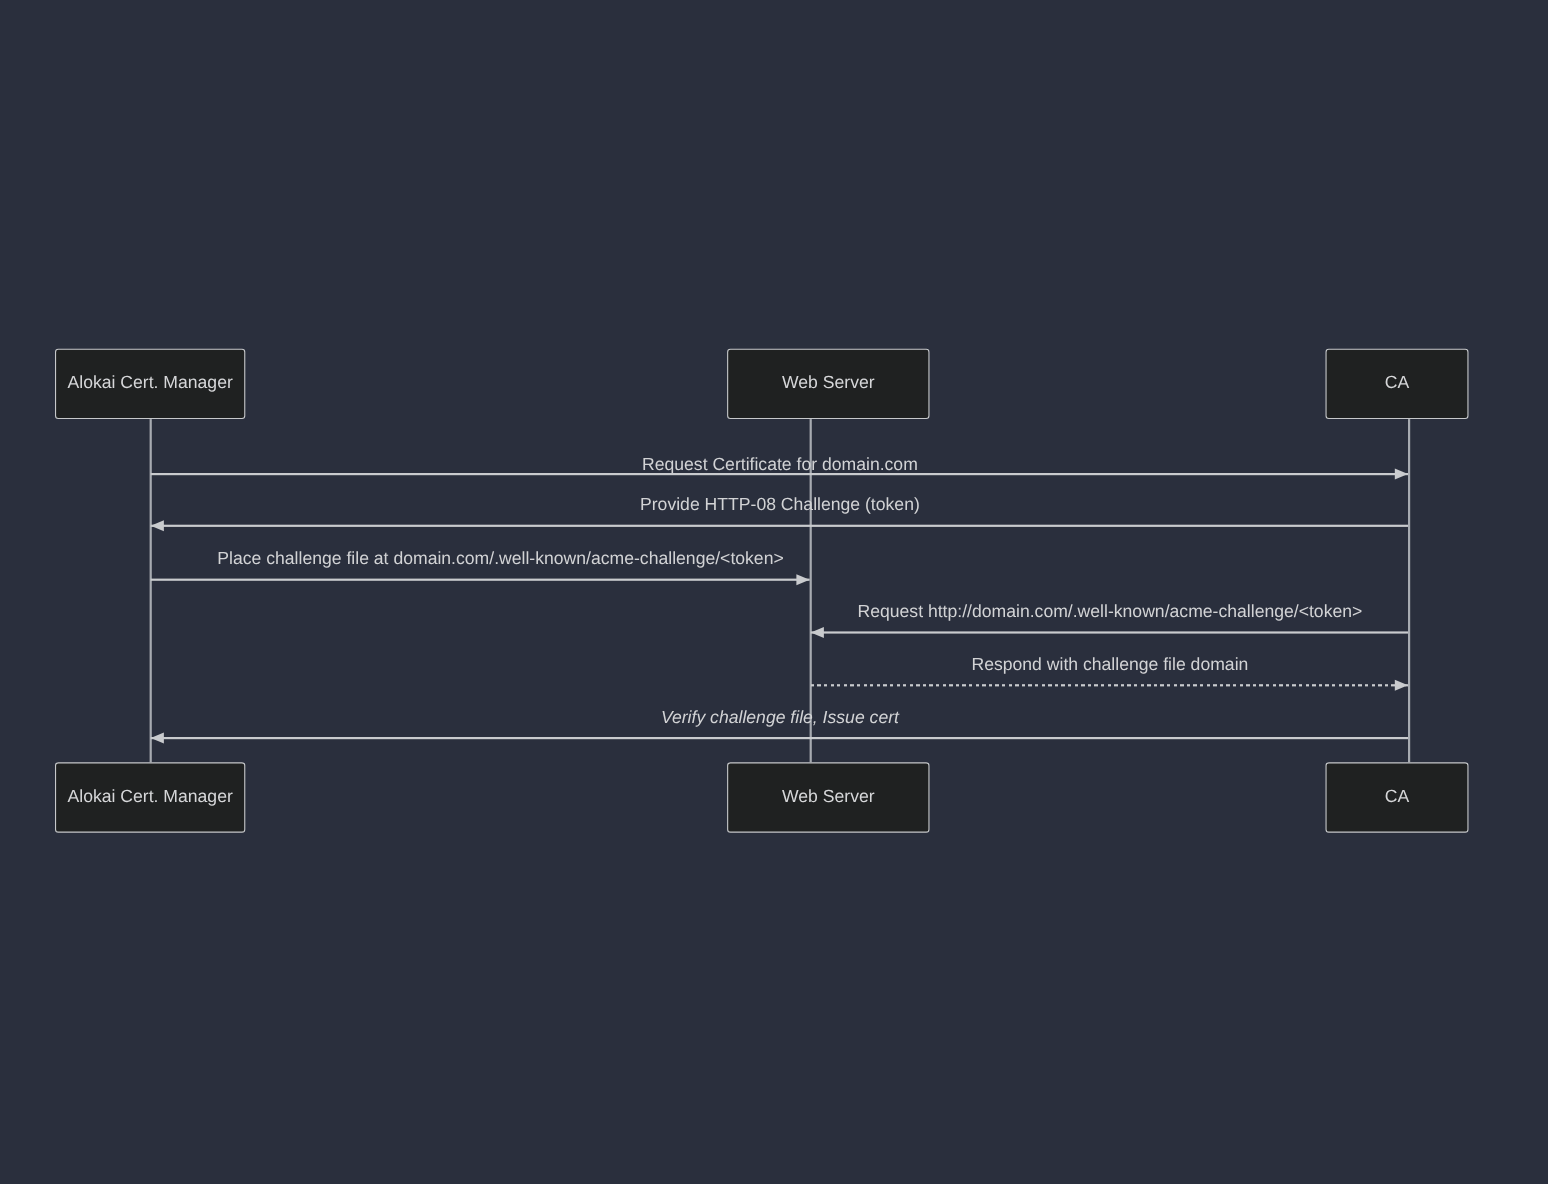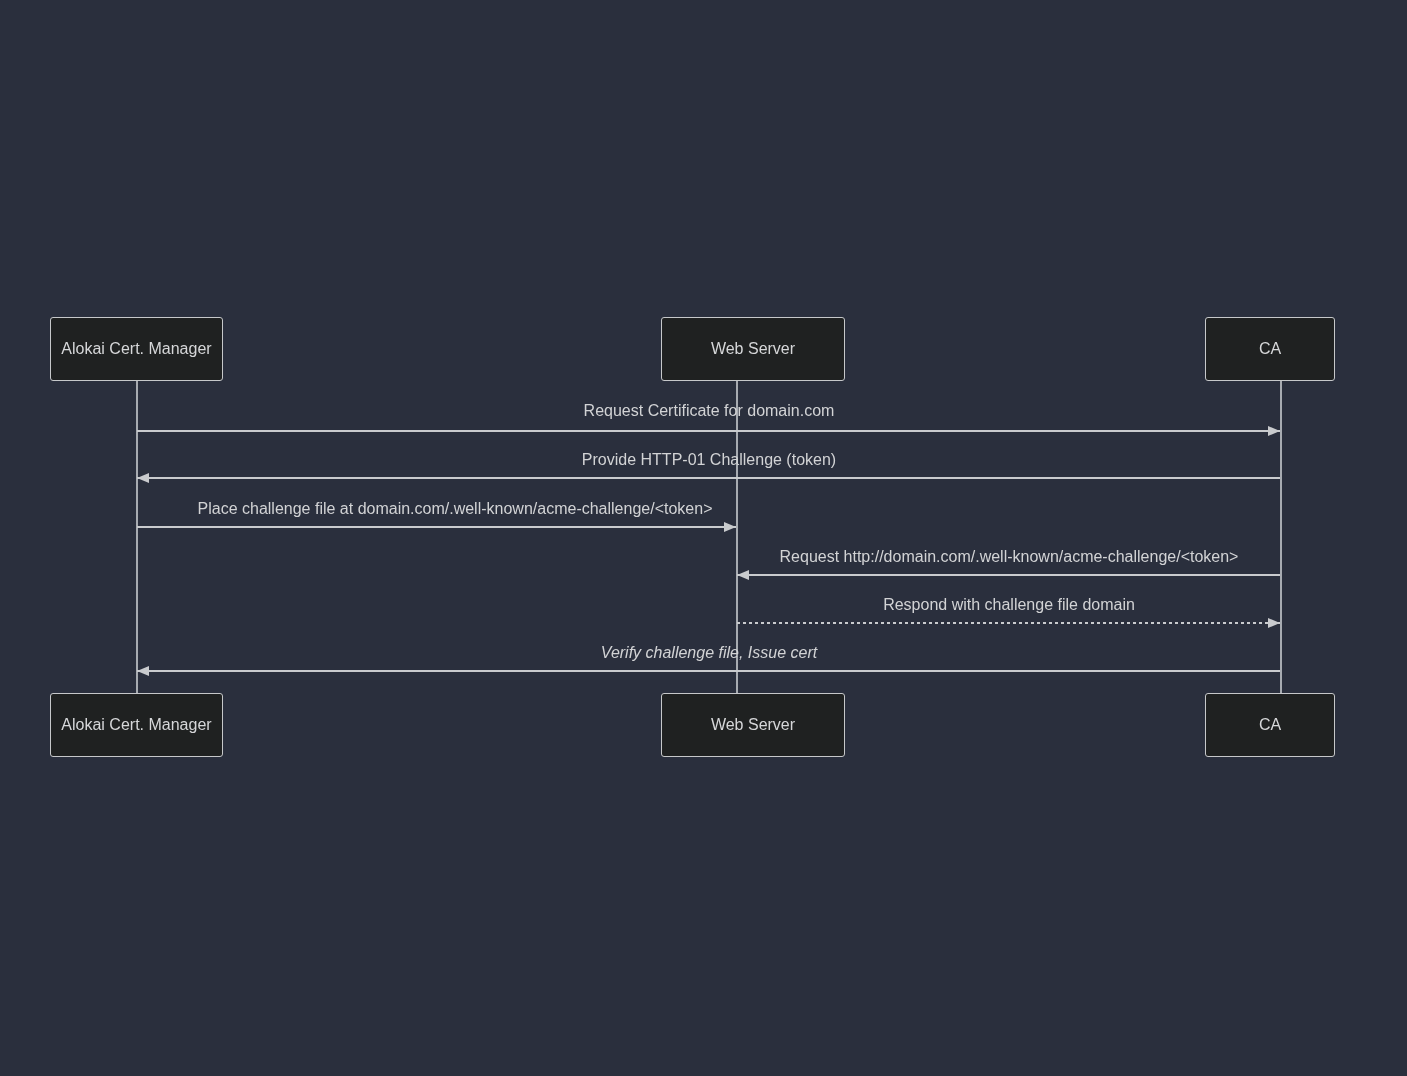--- a/index.html
+++ b/index.html
@@ -52,21 +52,21 @@
   
   .msg-label {
     position: absolute;
     transform: translateX(-50%);
     color: #d2d3d5;
     font-size: 16px;
     line-height: 19px;
     white-space: nowrap;
     z-index: 2;
   }
-  .lab-1 { left: 709px;  top: 401px; text-align: center; }
+  .lab-1 { left: 709px;  top: 413px; text-align: center; }
   .lab-2 { left: 709px;  top: 450px; }
   .lab-3 { left: 437px;  top: 499px; padding-left: 36px; }
   .lab-4 { left: 1009px; top: 547px; }
   .lab-5 { left: 1009px; top: 595px; }
   .lab-6 { left: 709px;  top: 643px; font-style: italic; }
 
   
   .msg-line {
     position: absolute;
     height: 2px;
@@ -120,21 +120,21 @@
   </div>
   <div class="actor top pos-c">
     <span>CA</span>
   </div>
 
   <div class="msg-label lab-1">Request Certificate for domain.com</div>
   <div class="msg-line line-1">
     <i class="arrow right"></i>
   </div>
 
-  <div class="msg-label lab-2">Provide HTTP-01 Challenge (token)</div>
+  <div class="msg-label lab-2">Provide HTTP-08 Challenge (token)</div>
   <div class="msg-line line-2">
     <i class="arrow left"></i>
   </div>
 
   <div class="msg-label lab-3">Place challenge file at domain.com/.well-known/acme-challenge/&lt;token&gt;</div>
   <div class="msg-line line-3">
     <i class="arrow right"></i>
   </div>
 
   <div class="msg-label lab-4">Request http://domain.com/.well-known/acme-challenge/&lt;token&gt;</div>

